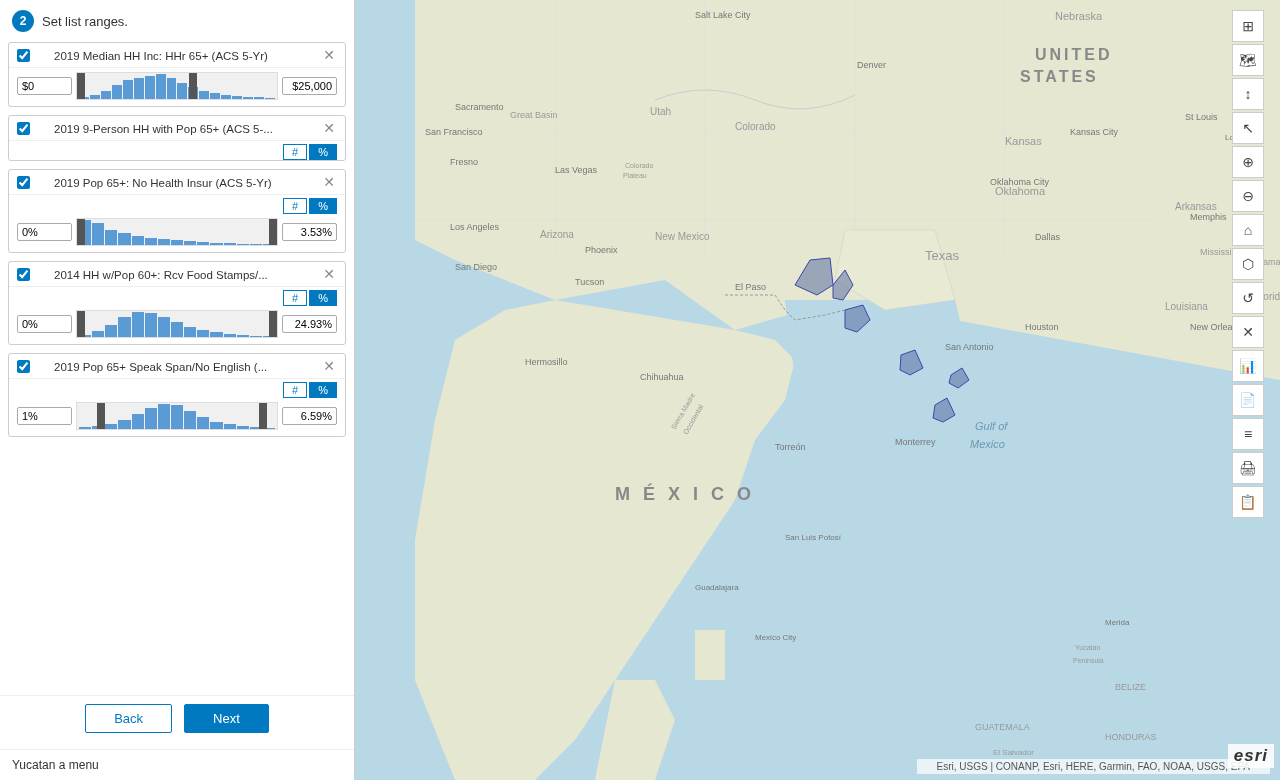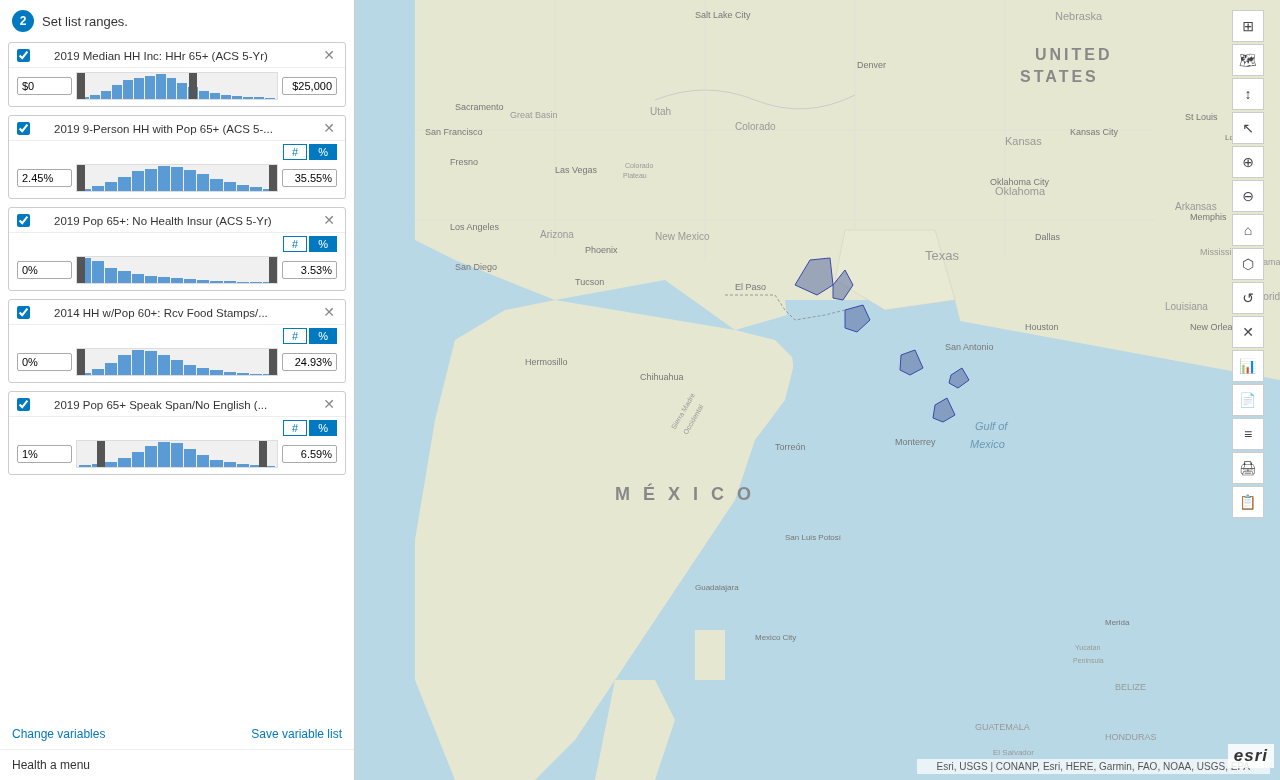--- a/index.html
+++ b/index.html
@@ -373,45 +373,20 @@
       <div class="var-card">
         <div class="var-header">
           <input type="checkbox" class="var-checkbox" checked="" style="">
           <span class="var-title">2019 9-Person HH with Pop 65+ (ACS 5-...</span>
           <button class="var-remove">✕</button>
         </div>
         <div class="var-type-row">
           <button class="type-btn">#</button>
           <button class="type-btn active">%</button>
         </div>
-        <div class="var-range-row">
-          <input type="text" class="range-val" value="2.45%" style="">
-          <div class="range-slider-area">
-            <div class="range-histogram">
-              <div class="hbar" style="height: 9.5%;"></div>
-              <div class="hbar" style="height: 19%;"></div>
-              <div class="hbar" style="height: 34.2%;"></div>
-              <div class="hbar" style="height: 53.2%;"></div>
-              <div class="hbar" style="height: 76%;"></div>
-              <div class="hbar" style="height: 85.5%;"></div>
-              <div class="hbar" style="height: 95%;"></div>
-              <div class="hbar" style="height: 91.2%;"></div>
-              <div class="hbar" style="height: 79.8%;"></div>
-              <div class="hbar" style="height: 66.5%;"></div>
-              <div class="hbar" style="height: 47.5%;"></div>
-              <div class="hbar" style="height: 34.2%;"></div>
-              <div class="hbar" style="height: 22.8%;"></div>
-              <div class="hbar" style="height: 15.2%;"></div>
-              <div class="hbar" style="height: 9.5%;"></div>
-            </div>
-            <div class="range-thumb-left" style="left: 0%;"></div>
-            <div class="range-thumb-right" style="right: 0%;"></div>
-          </div>
-          <input type="text" class="range-val range-val-right" value="35.55%" style="">
-        </div>
       </div>
       <div class="var-card">
         <div class="var-header">
           <input type="checkbox" class="var-checkbox" checked="" style="">
           <span class="var-title">2019 Pop 65+: No Health Insur (ACS 5-Yr)</span>
           <button class="var-remove">✕</button>
         </div>
         <div class="var-type-row">
           <button class="type-btn">#</button>
           <button class="type-btn active">%</button>
@@ -509,28 +484,28 @@
               <div class="hbar" style="height: 4.52381%;"></div>
             </div>
             <div class="range-thumb-left" style="left: 10%;"></div>
             <div class="range-thumb-right" style="right: 5%;"></div>
           </div>
           <input type="text" class="range-val range-val-right" value="6.59%" style="">
         </div>
       </div>
     </div>
 
-  <div id="links-row">
-    <button class="text-link">Change variables</button>
-    <button class="text-link">Save variable list</button>
+
+  <div id="nav-row">
+    <button class="nav-btn nav-btn-back">Back</button>
+    <button class="nav-btn nav-btn-next">Next</button>
   </div>
 
-
   <div id="display-menu-row">
-    <button class="display-menu-btn">Health a menu</button>
+    <button class="display-menu-btn">Yucatan a menu</button>
   </div>
 
 </div>
 
 <div id="map-area">
 
   <svg id="map-bg" xmlns="http://www.w3.org/2000/svg" viewBox="0 0 925 780" preserveAspectRatio="xMidYMid slice">
 
     <rect width="925" height="780" fill="#b8d9ea"></rect>
 

